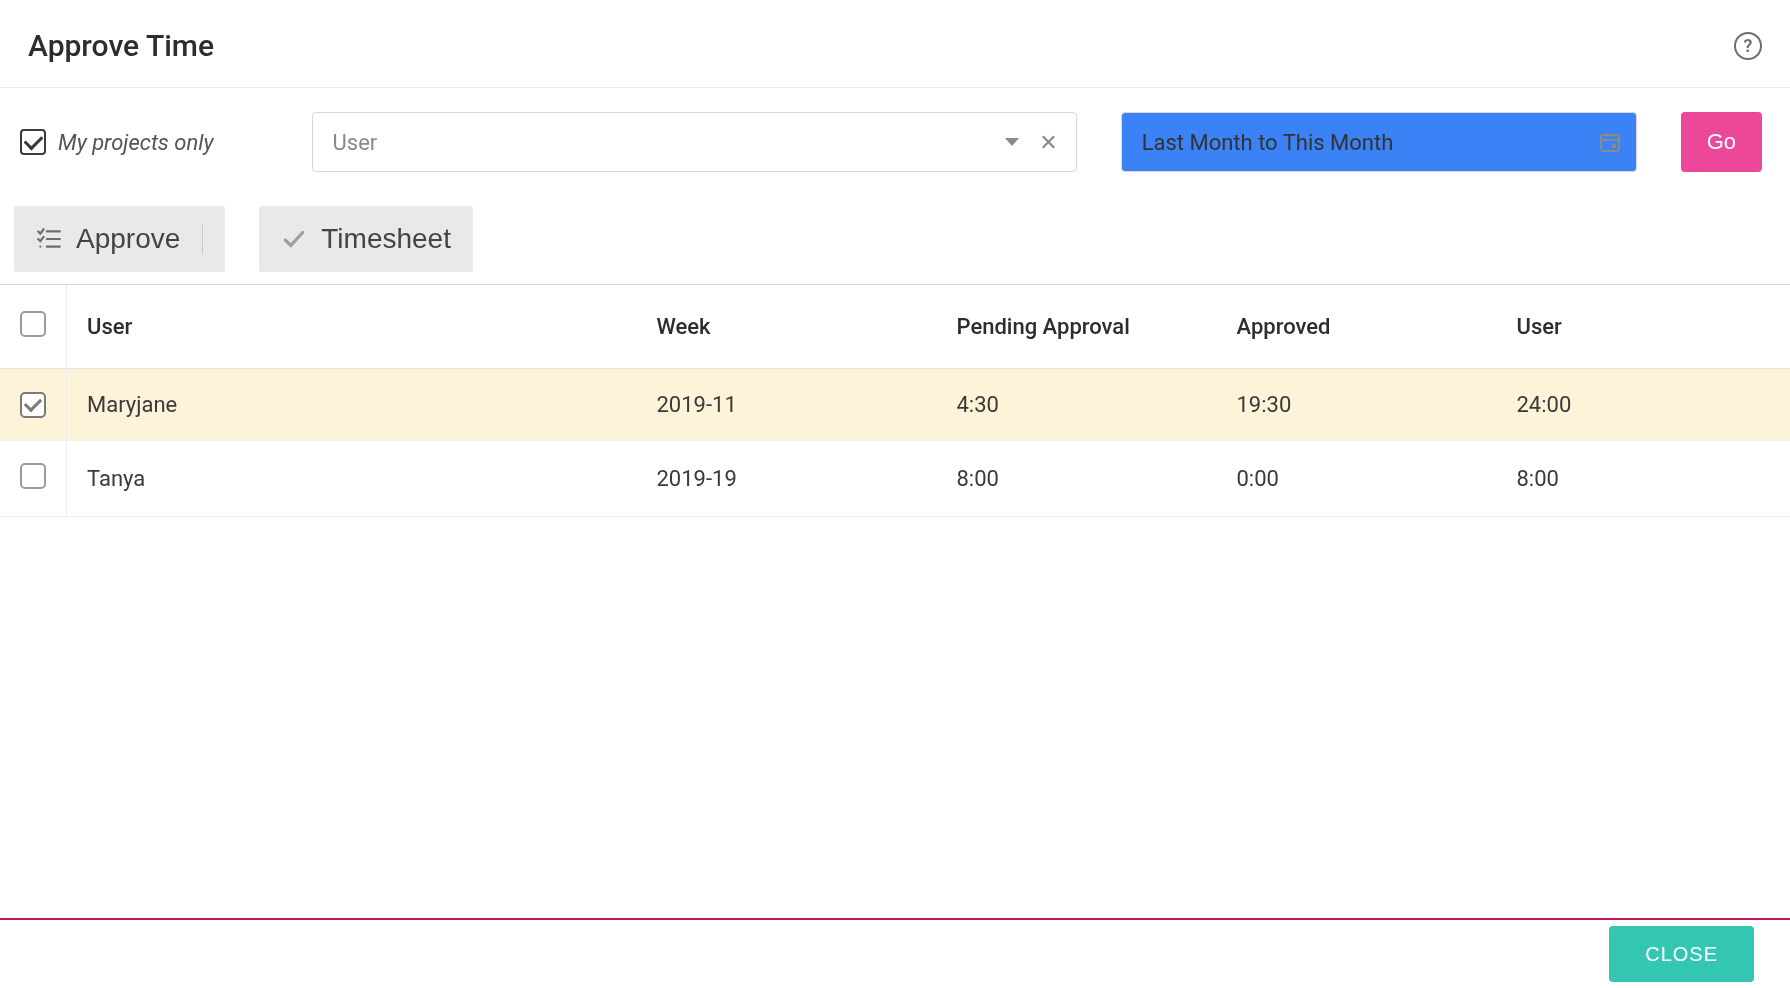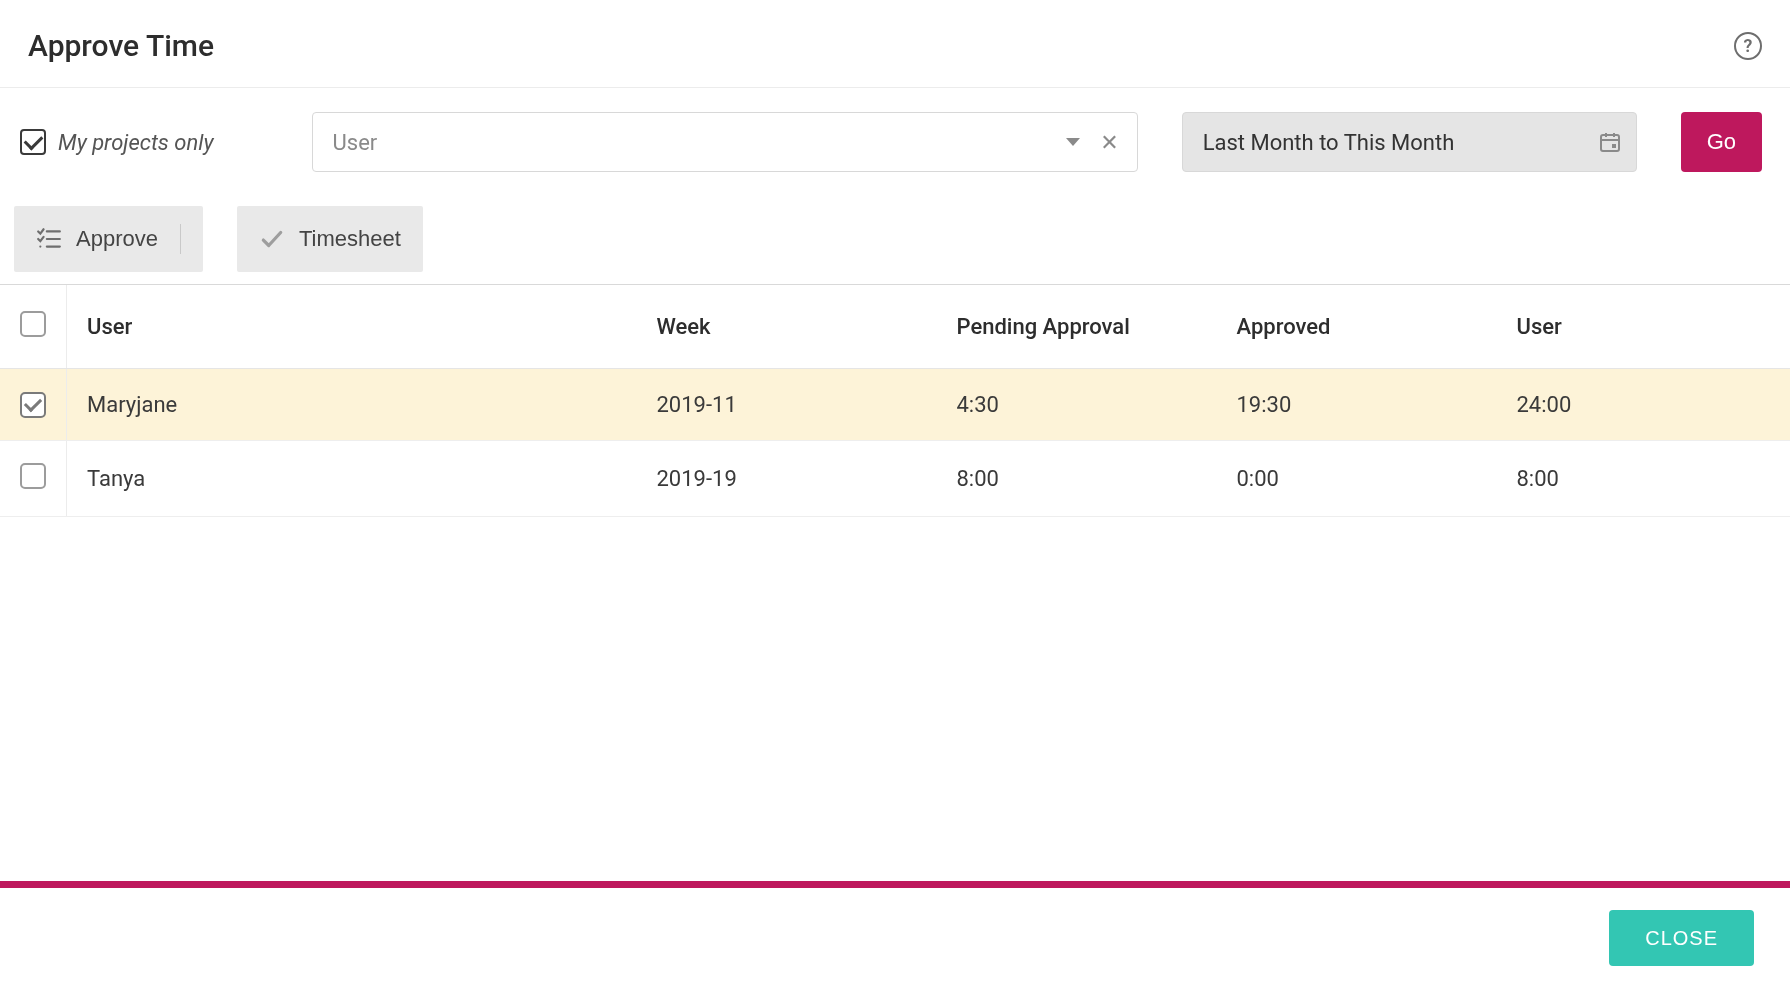--- a/index.html
+++ b/index.html
@@ -58,43 +58,43 @@
     margin-left: 80px;
   }
   .user-select .placeholder { color: #8a8a8a; font-size: 22px; flex: 1; }
   .user-select .caret {
     width: 0; height: 0; border-left: 7px solid transparent; border-right: 7px solid transparent;
     border-top: 8px solid #8a8a8a; margin-right: 16px;
   }
   .user-select .clear { color: #8a8a8a; font-size: 22px; font-weight: 400; cursor: pointer; padding: 0 4px; }
 
   .date-select {
-    width: 455px;
+    width: 516px;
     display: flex; align-items: center;
     border: 1px solid #d8d8d8; border-radius: 4px;
     height: 60px; padding: 0 14px 0 20px;
-    background: #e5e5e5; margin-left: 26px;
+    background: #3b82f6; margin-left: 26px;
   }
   .date-select .value { color: #333; font-size: 22px; flex: 1; }
   .cal-icon { width: 24px; height: 24px; color: #8a8a8a; }
   .cal-icon svg { width: 24px; height: 24px; display: block; }
 
   .go-btn {
-    background: #be185d; color: #fff; border: none; border-radius: 4px;
+    background: #ec4899; color: #fff; border: none; border-radius: 4px;
     height: 60px; padding: 0 26px; font-size: 22px; cursor: pointer;
     margin-left: 26px;
   }
 
   
   .actions { display: flex; gap: 34px; padding: 0 0 0 14px; }
   .action-btn {
     display: flex; align-items: center; gap: 14px;
     background: #e9e9e9; border: none; border-radius: 2px;
     height: 66px; padding: 0 22px; cursor: pointer;
-    color: #444; font-size: 22px;
+    color: #444; font-size: 28px;
   }
   .action-icon { width: 26px; height: 26px; display: inline-flex; }
   .action-icon svg { width: 26px; height: 26px; display: block; }
   .divider-v { width: 1px; height: 30px; background: #c9c9c9; margin-left: 8px; }
 
   
   .table-wrap { margin-top: 12px; border-top: 1px solid #d9d9d9; flex: 1; }
   table { width: 100%; border-collapse: collapse; }
   thead th {
     text-align: left; font-weight: 500; font-size: 22px; color: #2d2d2d;
@@ -127,22 +127,22 @@
     border: solid #7a7a7a;
     border-width: 0 3px 3px 0;
     transform: rotate(45deg);
     margin-top: -3px;
   }
 
   tr.selected td { background: #fdf3d8; margin-top: 43px; }
 
   
   .footer {
-    border-top: 7px solid #be185d;
-    padding: 22px 36px;
+    border-top: 2px solid #be185d;
+    padding: 6px 36px;
     display: flex; justify-content: flex-end;
   }
   .close-btn {
     background: #33c6b3; color: #fff; border: none; border-radius: 4px;
     height: 56px; padding: 0 36px; font-size: 20px; letter-spacing: 1px;
     cursor: pointer; font-weight: 500;
   }
 </style>
 </head>
 <body>

